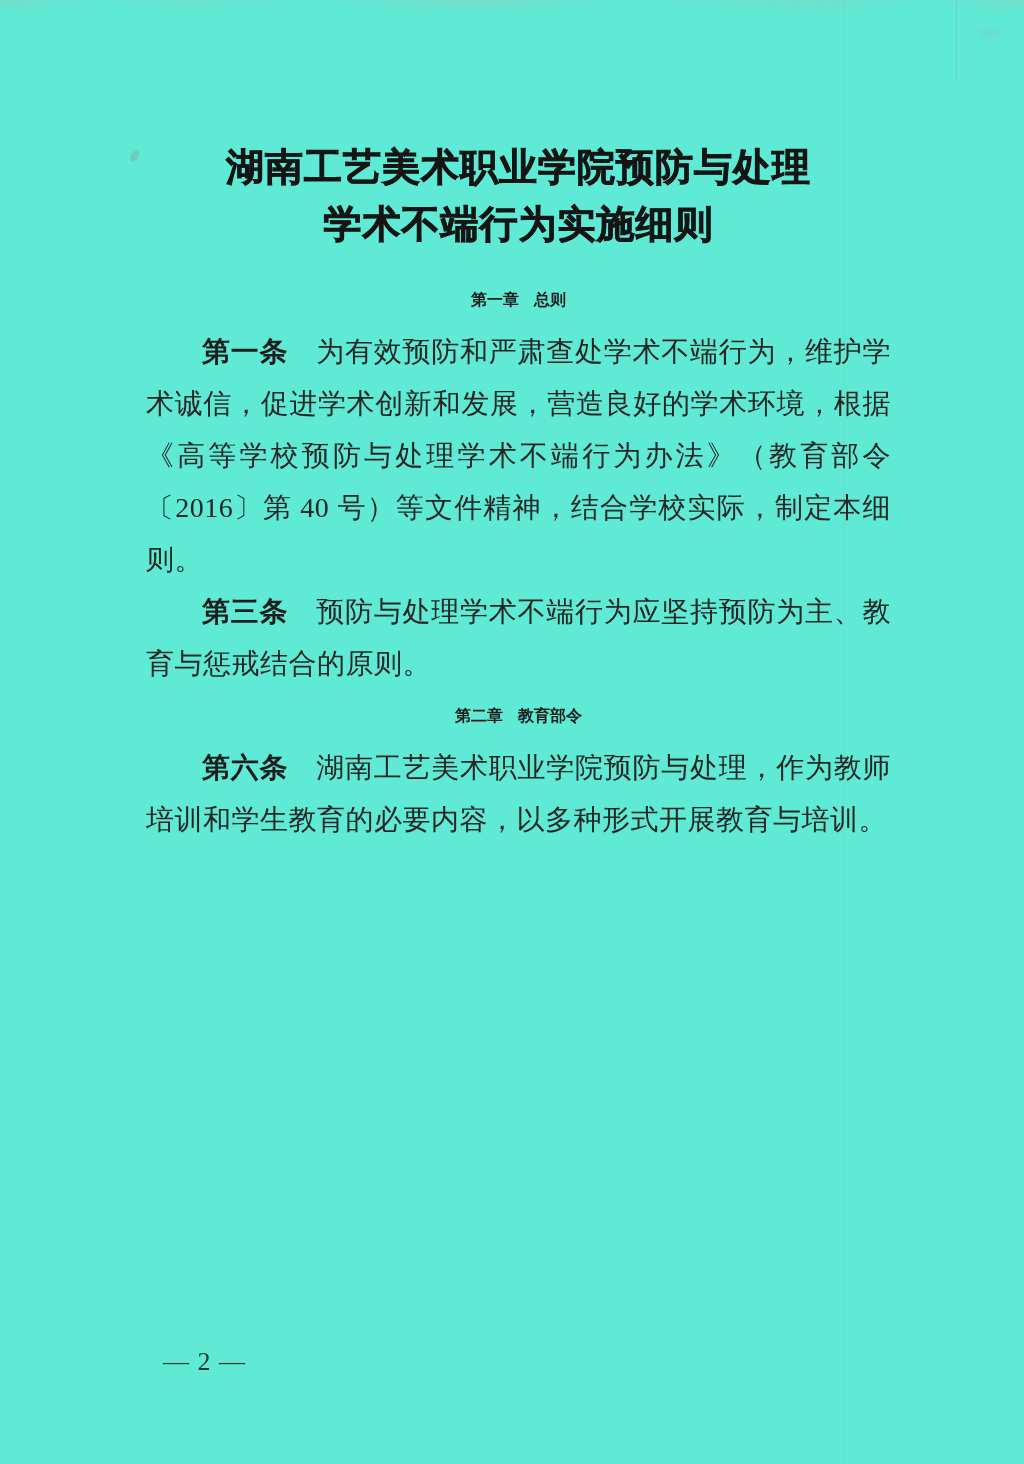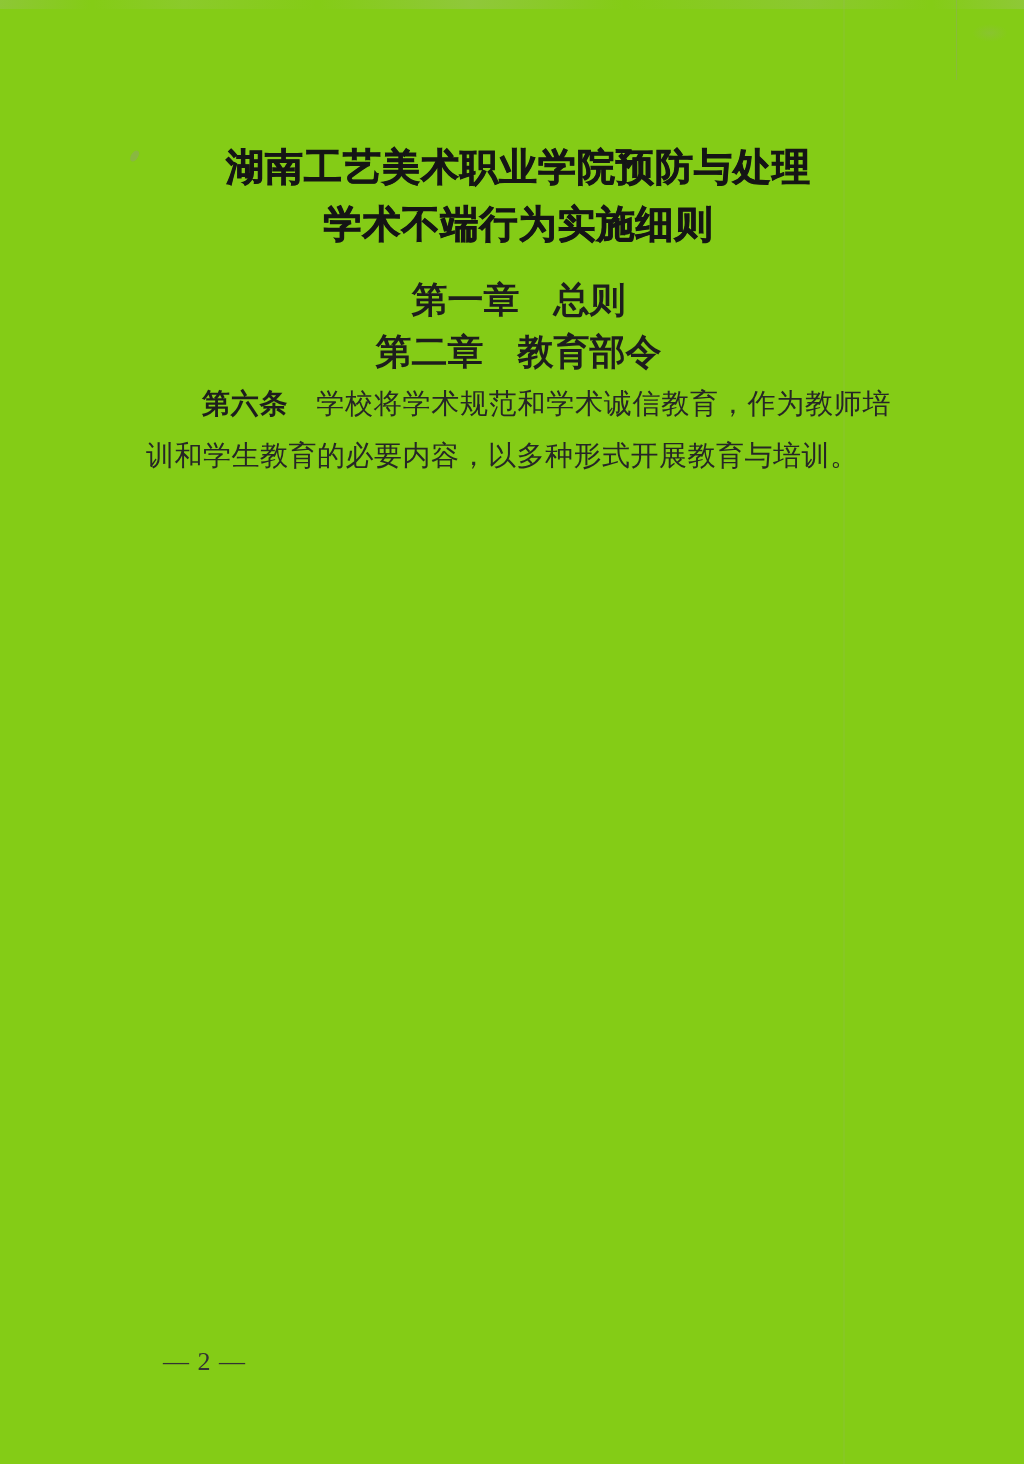--- a/index.html
+++ b/index.html
@@ -4,21 +4,21 @@
 <style>
   html, body {
     margin: 0;
     padding: 0;
     background: #fcfcfc;
   }
   .page {
     position: relative;
     width: 1024px;
     height: 1464px;
-    background: #84cc16;
+    background: #5eead4;
     overflow: hidden;
     font-family: "Liberation Serif", "DejaVu Serif", serif;
     color: #262626;
   }
   
   .artifact { position: absolute; pointer-events: none; }
   .artifact-top {
     top: 0; left: 0; width: 100%; height: 9px;
     background: linear-gradient(90deg,
       rgba(180,180,180,.20) 0%, rgba(255,255,255,0) 9%,
@@ -57,21 +57,21 @@
     font-weight: bold;
     font-size: 38px;
     line-height: 57px;
     color: #151515;
     letter-spacing: 1px;
     -webkit-text-stroke: 0.8px #151515;
   }
   .chapter-heading {
     text-align: center;
     font-weight: bold;
-    font-size: 36px;
+    font-size: 16px;
     line-height: 52px;
     color: #1d1d1d;
     margin: 0;
   }
   .chapter-heading.chapter-1 { margin-top: 21px; }
   .chapter-label { margin-right: 0.95em; }
   p.article {
     margin: 0;
     font-size: 28px;
     line-height: 52px;
@@ -108,27 +108,29 @@
 
   <div class="content">
 
     <div class="doc-title">
       <div class="title-line">湖南工艺美术职业学院预防与处理</div>
       <div class="title-line">学术不端行为实施细则</div>
     </div>
 
     <div class="chapter-heading chapter-1"><span class="chapter-label">第一章</span><span class="chapter-title">总则</span></div>
 
+    <p class="article"><span class="article-label">第一条</span><span class="article-text">为有效预防和严肃查处学术不端行为，维护学术诚信，促进学术创新和发展，营造良好的学术环境，根据《高等学校预防与处理学术不端行为办法》（教育部令〔2016〕第 40 号）等文件精神，结合学校实际，制定本细则。</span></p>
 
 
+    <p class="article"><span class="article-label">第三条</span><span class="article-text">预防与处理学术不端行为应坚持预防为主、教育与惩戒结合的原则。</span></p>
 
 
 
     <div class="chapter-heading chapter-2"><span class="chapter-label">第二章</span><span class="chapter-title">教育部令</span></div>
 
-    <p class="article"><span class="article-label">第六条</span><span class="article-text">学校将学术规范和学术诚信教育，作为教师培训和学生教育的必要内容，以多种形式开展教育与培训。</span></p>
+    <p class="article"><span class="article-label">第六条</span><span class="article-text">湖南工艺美术职业学院预防与处理，作为教师培训和学生教育的必要内容，以多种形式开展教育与培训。</span></p>
 
 
   </div>
 
   <div class="page-number">— 2 —</div>
 
 </div>
 
 </body></html>

